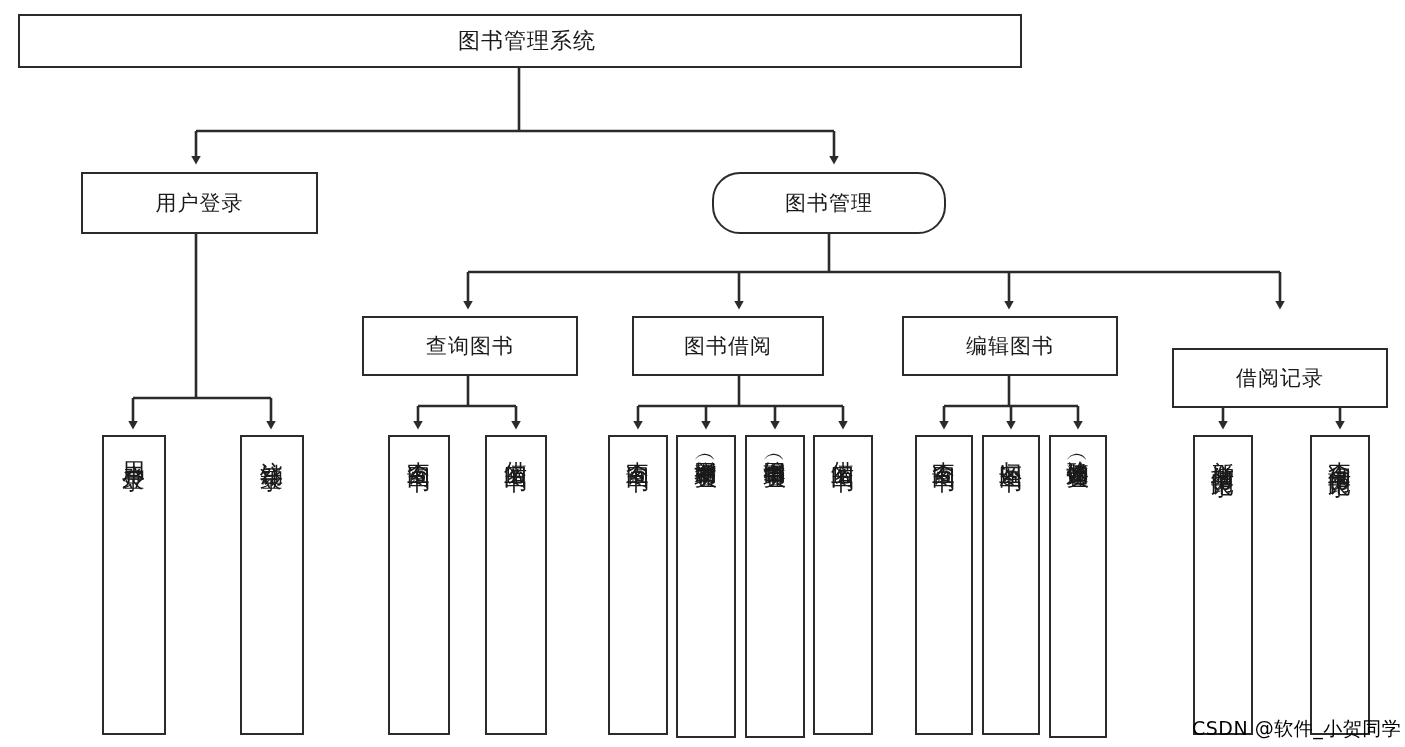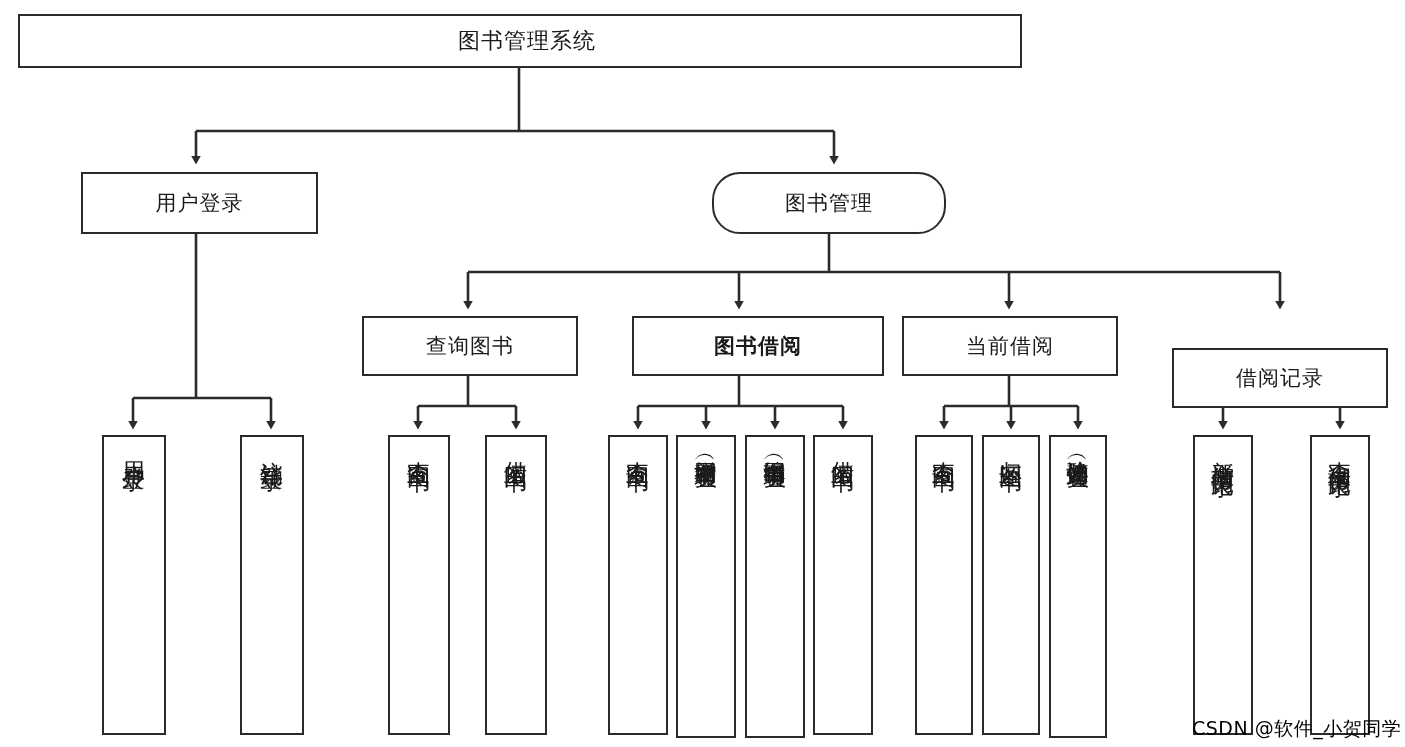--- a/index.html
+++ b/index.html
@@ -117,25 +117,25 @@
   <div class="node h" style="left:81px;top:172px;width:237px;height:62px;">
     <span class="lbl">用户登录</span>
   </div>
   <div class="node h" style="left:712px;top:172px;width:234px;height:62px;border-radius:28px;">
     <span class="lbl">图书管理</span>
   </div>
 
   <div class="node h" style="left:362px;top:316px;width:216px;height:60px;">
     <span class="lbl">查询图书</span>
   </div>
-  <div class="node h" style="left:632px;top:316px;width:252px;height:60px;font-weight:bold;">
+  <div class="node h" style="left:632px;top:316px;width:192px;height:60px;">
     <span class="lbl">图书借阅</span>
   </div>
   <div class="node h" style="left:902px;top:316px;width:216px;height:60px;">
-    <span class="lbl">当前借阅</span>
+    <span class="lbl">编辑图书</span>
   </div>
   <div class="node h" style="left:1172px;top:316px;width:216px;height:60px;margin-top:32px;">
     <span class="lbl">借阅记录</span>
   </div>
 
   <div class="node v" style="left:102px;top:435px;width:64px;height:300px;">
     <span class="lbl">用户登录</span>
   </div>
   <div class="node v" style="left:240px;top:435px;width:64px;height:300px;">
     <span class="lbl">注销登录</span>

